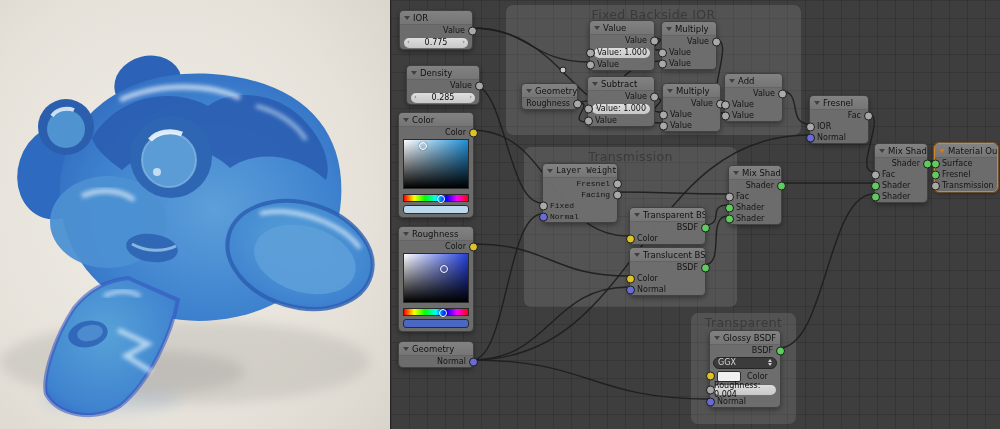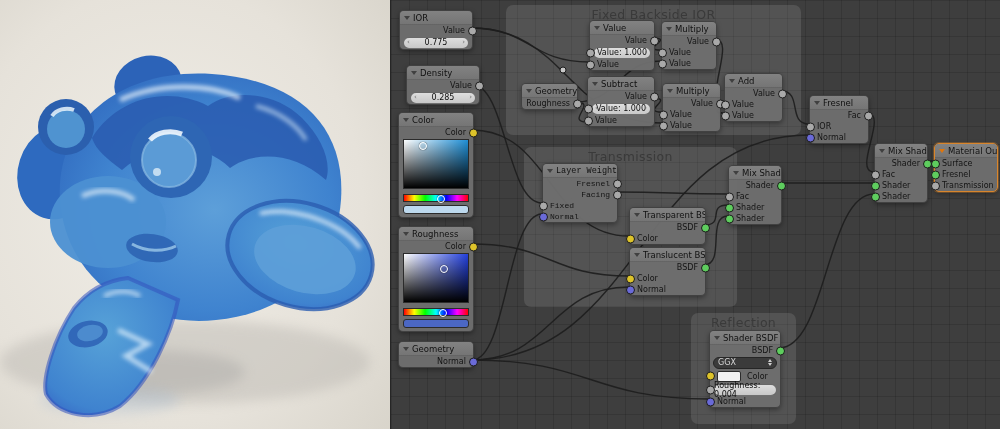--- a/index.html
+++ b/index.html
@@ -170,21 +170,21 @@
         <path d="M 535,161 C 557,161 521,161 543,161" fill="none" stroke="#1d1d1d" stroke-width="1.4" opacity="0.9"></path>
         <circle cx="172" cy="70" r="3" fill="#c8c8c8" stroke="#1c1c1c"></circle>
       </svg>
   <div class="frame" style="left: 115px; top: 5px; width: 295px; height: 130px;">
         <div class="frame-title">Fixed Backside IOR</div>
       </div>
       <div class="frame" style="left: 133px; top: 147px; width: 213px; height: 160px;">
         <div class="frame-title">Transmission</div>
       </div>
       <div class="frame" style="left: 300px; top: 313px; width: 105px; height: 111px;">
-        <div class="frame-title">Reflection</div>
+        <div class="frame-title">Transparent</div>
       </div>
       <div class="node" style="left: 8px; top: 10px; width: 72px;">
         <div class="nh">
           <div class="tri"></div>
           <div class="lbl">IOR</div>
         </div>
         <div class="row out">
           <div class="lbl">Value</div>
           <div class="sock r" style="background: rgb(169, 169, 169);"></div>
         </div>
@@ -467,21 +467,21 @@
           <div class="lbl">Shader</div>
         </div>
         <div class="row">
           <div class="sock l" style="background: rgb(94, 205, 94);"></div>
           <div class="lbl">Shader</div>
         </div>
       </div>
       <div class="node" style="left: 318px; top: 330px; width: 70px;">
         <div class="nh">
           <div class="tri"></div>
-          <div class="lbl">Shader BSDF</div>
+          <div class="lbl">Glossy BSDF</div>
         </div>
         <div class="row out">
           <div class="lbl">BSDF</div>
           <div class="sock r" style="background: rgb(94, 205, 94);"></div>
         </div>
         <div class="droprow">
           <div class="drop">
             <div class="lbl">GGX</div>
             <div class="updn">
               <i class="u"></i>

